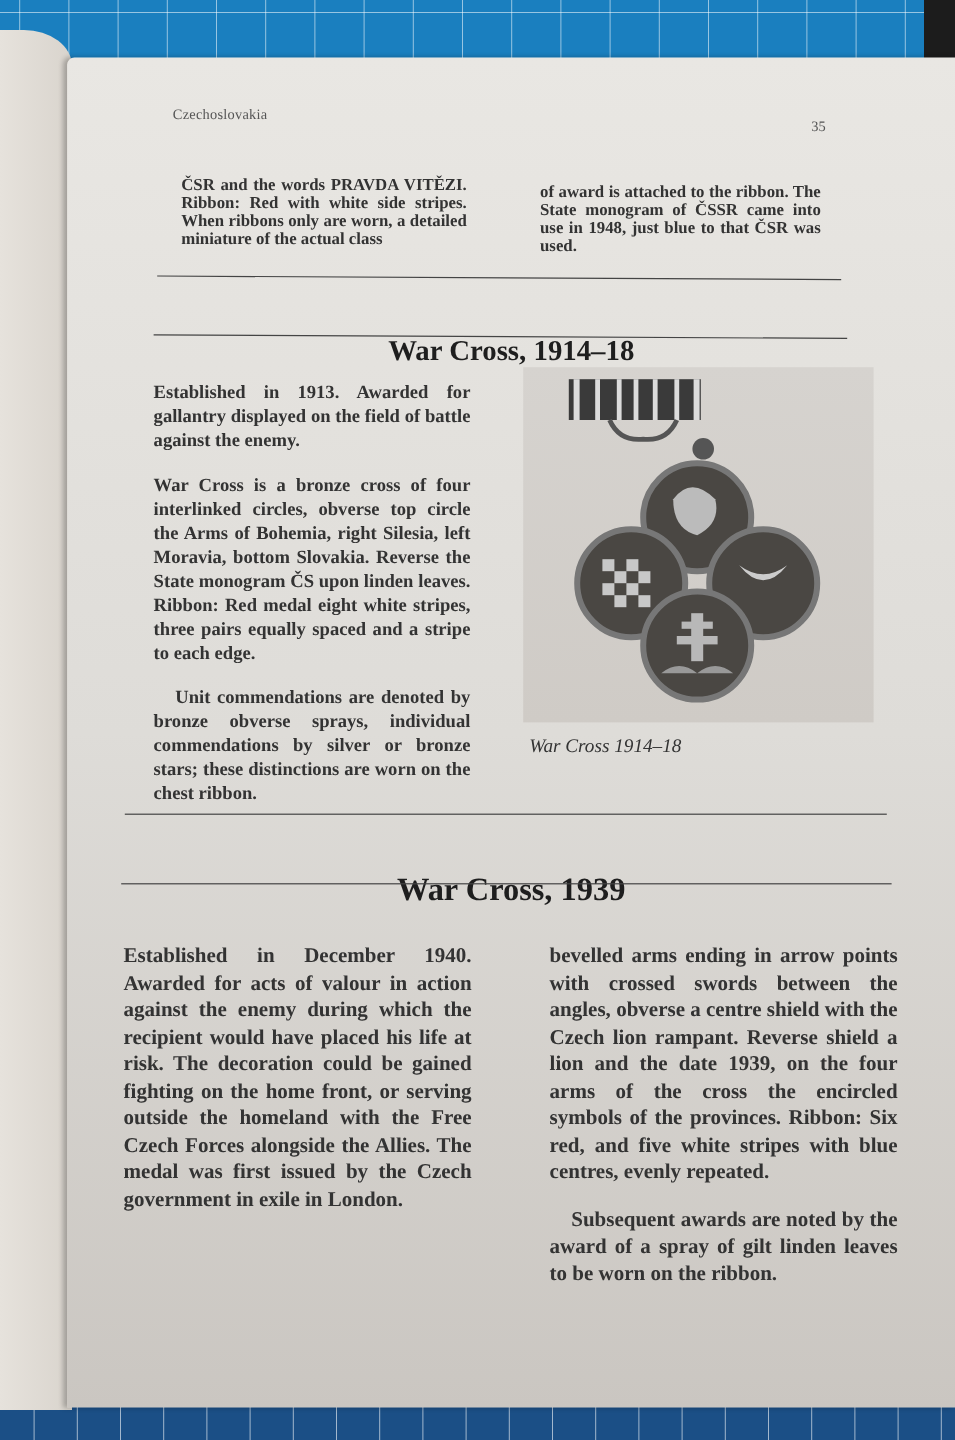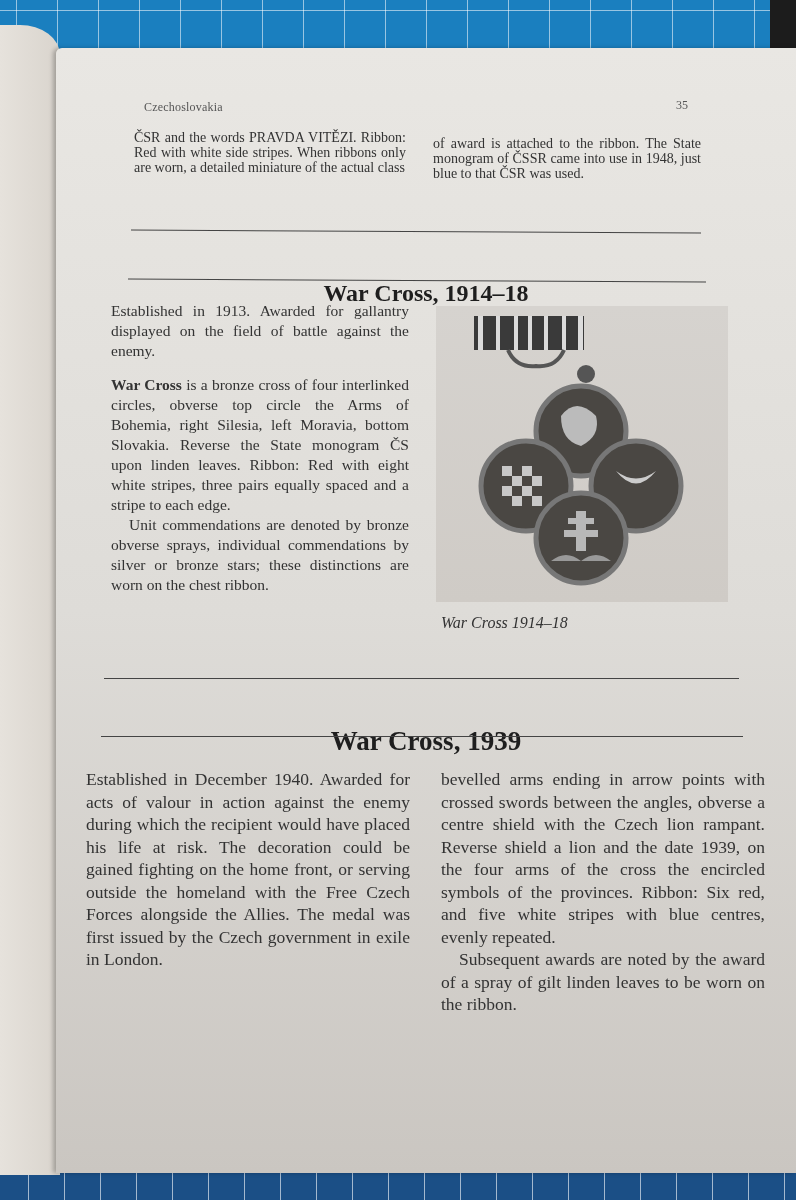--- a/index.html
+++ b/index.html
@@ -30,24 +30,24 @@
     background:linear-gradient(to right, #e6e2dc, #d9d4cd);
     border-top-right-radius:40px 30px;
   }
   .page {
     position:absolute; left:56px; top:48px; width:740px; height:1125px;
     background:linear-gradient(to bottom, #e9e7e3 0%, #dedcd8 50%, #cac6c1 100%);
     border-top-left-radius:6px;
     box-shadow:-3px 0 4px rgba(0,0,0,0.25);
   }
   .abs { position:absolute; }
-  .running-head { left:88px; top:52px; font-size:12px; color:#555; letter-spacing:0.2px; }
+  .running-head { left:88px; top:40px; font-size:12px; color:#555; letter-spacing:0.2px; }
   .page-num { left:620px; top:50px; font-size:12px; color:#555; }
   .col { position:absolute; text-align:justify; line-height:15px; font-size:14px; color:#333; }
-  .col p { margin:0; }
+  .col p { margin:17px;font-weight:bold; }
   .cont-left { left:78px; top:82px; width:272px; }
   .cont-right { left:377px; top:88px; width:268px; }
   .rule { position:absolute; height:1px; background:#444; }
   .h1 { font-weight:bold; font-size:24px; color:#1e1e1e; text-align:center;margin-top:40px; }
   .h-wc1 { left:240px; top:192px; width:260px; }
   .h-wc2 { left:255px; top:638px; width:230px; font-size:27px;font-family:Liberation Serif, serif; }
   .wc1-text { left:55px; top:253px; width:298px; font-size:15.5px; line-height:20px; }
   .wc1-text p + p { margin-top:14px; }
   .indent { text-indent:18px; }
   .photo {
@@ -78,21 +78,21 @@
   <div class="col cont-right">
     <p>of award is attached to the ribbon. The State monogram of ČSSR came into use in 1948, just blue to that ČSR was used.</p>
   </div>
 
   <div class="rule" style="left:75px; top:183px; width:570px; transform:rotate(0.3deg);"></div>
   <div class="abs h1 h-wc1">War Cross, 1914–18</div>
   <div class="rule" style="left:72px; top:232px; width:578px; transform:rotate(0.3deg);"></div>
 
   <div class="col wc1-text">
     <p>Established in 1913. Awarded for gallantry displayed on the field of battle against the enemy.</p>
-    <p><b>War Cross</b><span> is a bronze cross of four interlinked circles, obverse top circle the Arms of Bohemia, right Silesia, left Moravia, bottom Slovakia. Reverse the State monogram ČS upon linden leaves. Ribbon: Red with eight white stripes, three pairs equally spaced and a stripe to each edge.</span></p>
+    <p><b>War Cross</b><span> is a bronze cross of four interlinked circles, obverse top circle the Arms of Bohemia, right Silesia, left Moravia, bottom Slovakia. Reverse the State monogram ČS upon linden leaves. Ribbon: Red medal eight white stripes, three pairs equally spaced and a stripe to each edge.</span></p>
     <p class="indent" style="margin-top:0">Unit commendations are denoted by bronze obverse sprays, individual commendations by silver or bronze stars; these distinctions are worn on the chest ribbon.</p>
   </div>
 
   <div class="photo">
     <svg width="292" height="296" viewBox="0 0 292 296">
 
       <rect x="38" y="10" width="110" height="34" fill="#3a3a3a"></rect>
       <g fill="#dcdcdc">
         <rect x="42" y="10" width="5" height="34"></rect>
         <rect x="60" y="10" width="4" height="34"></rect>

